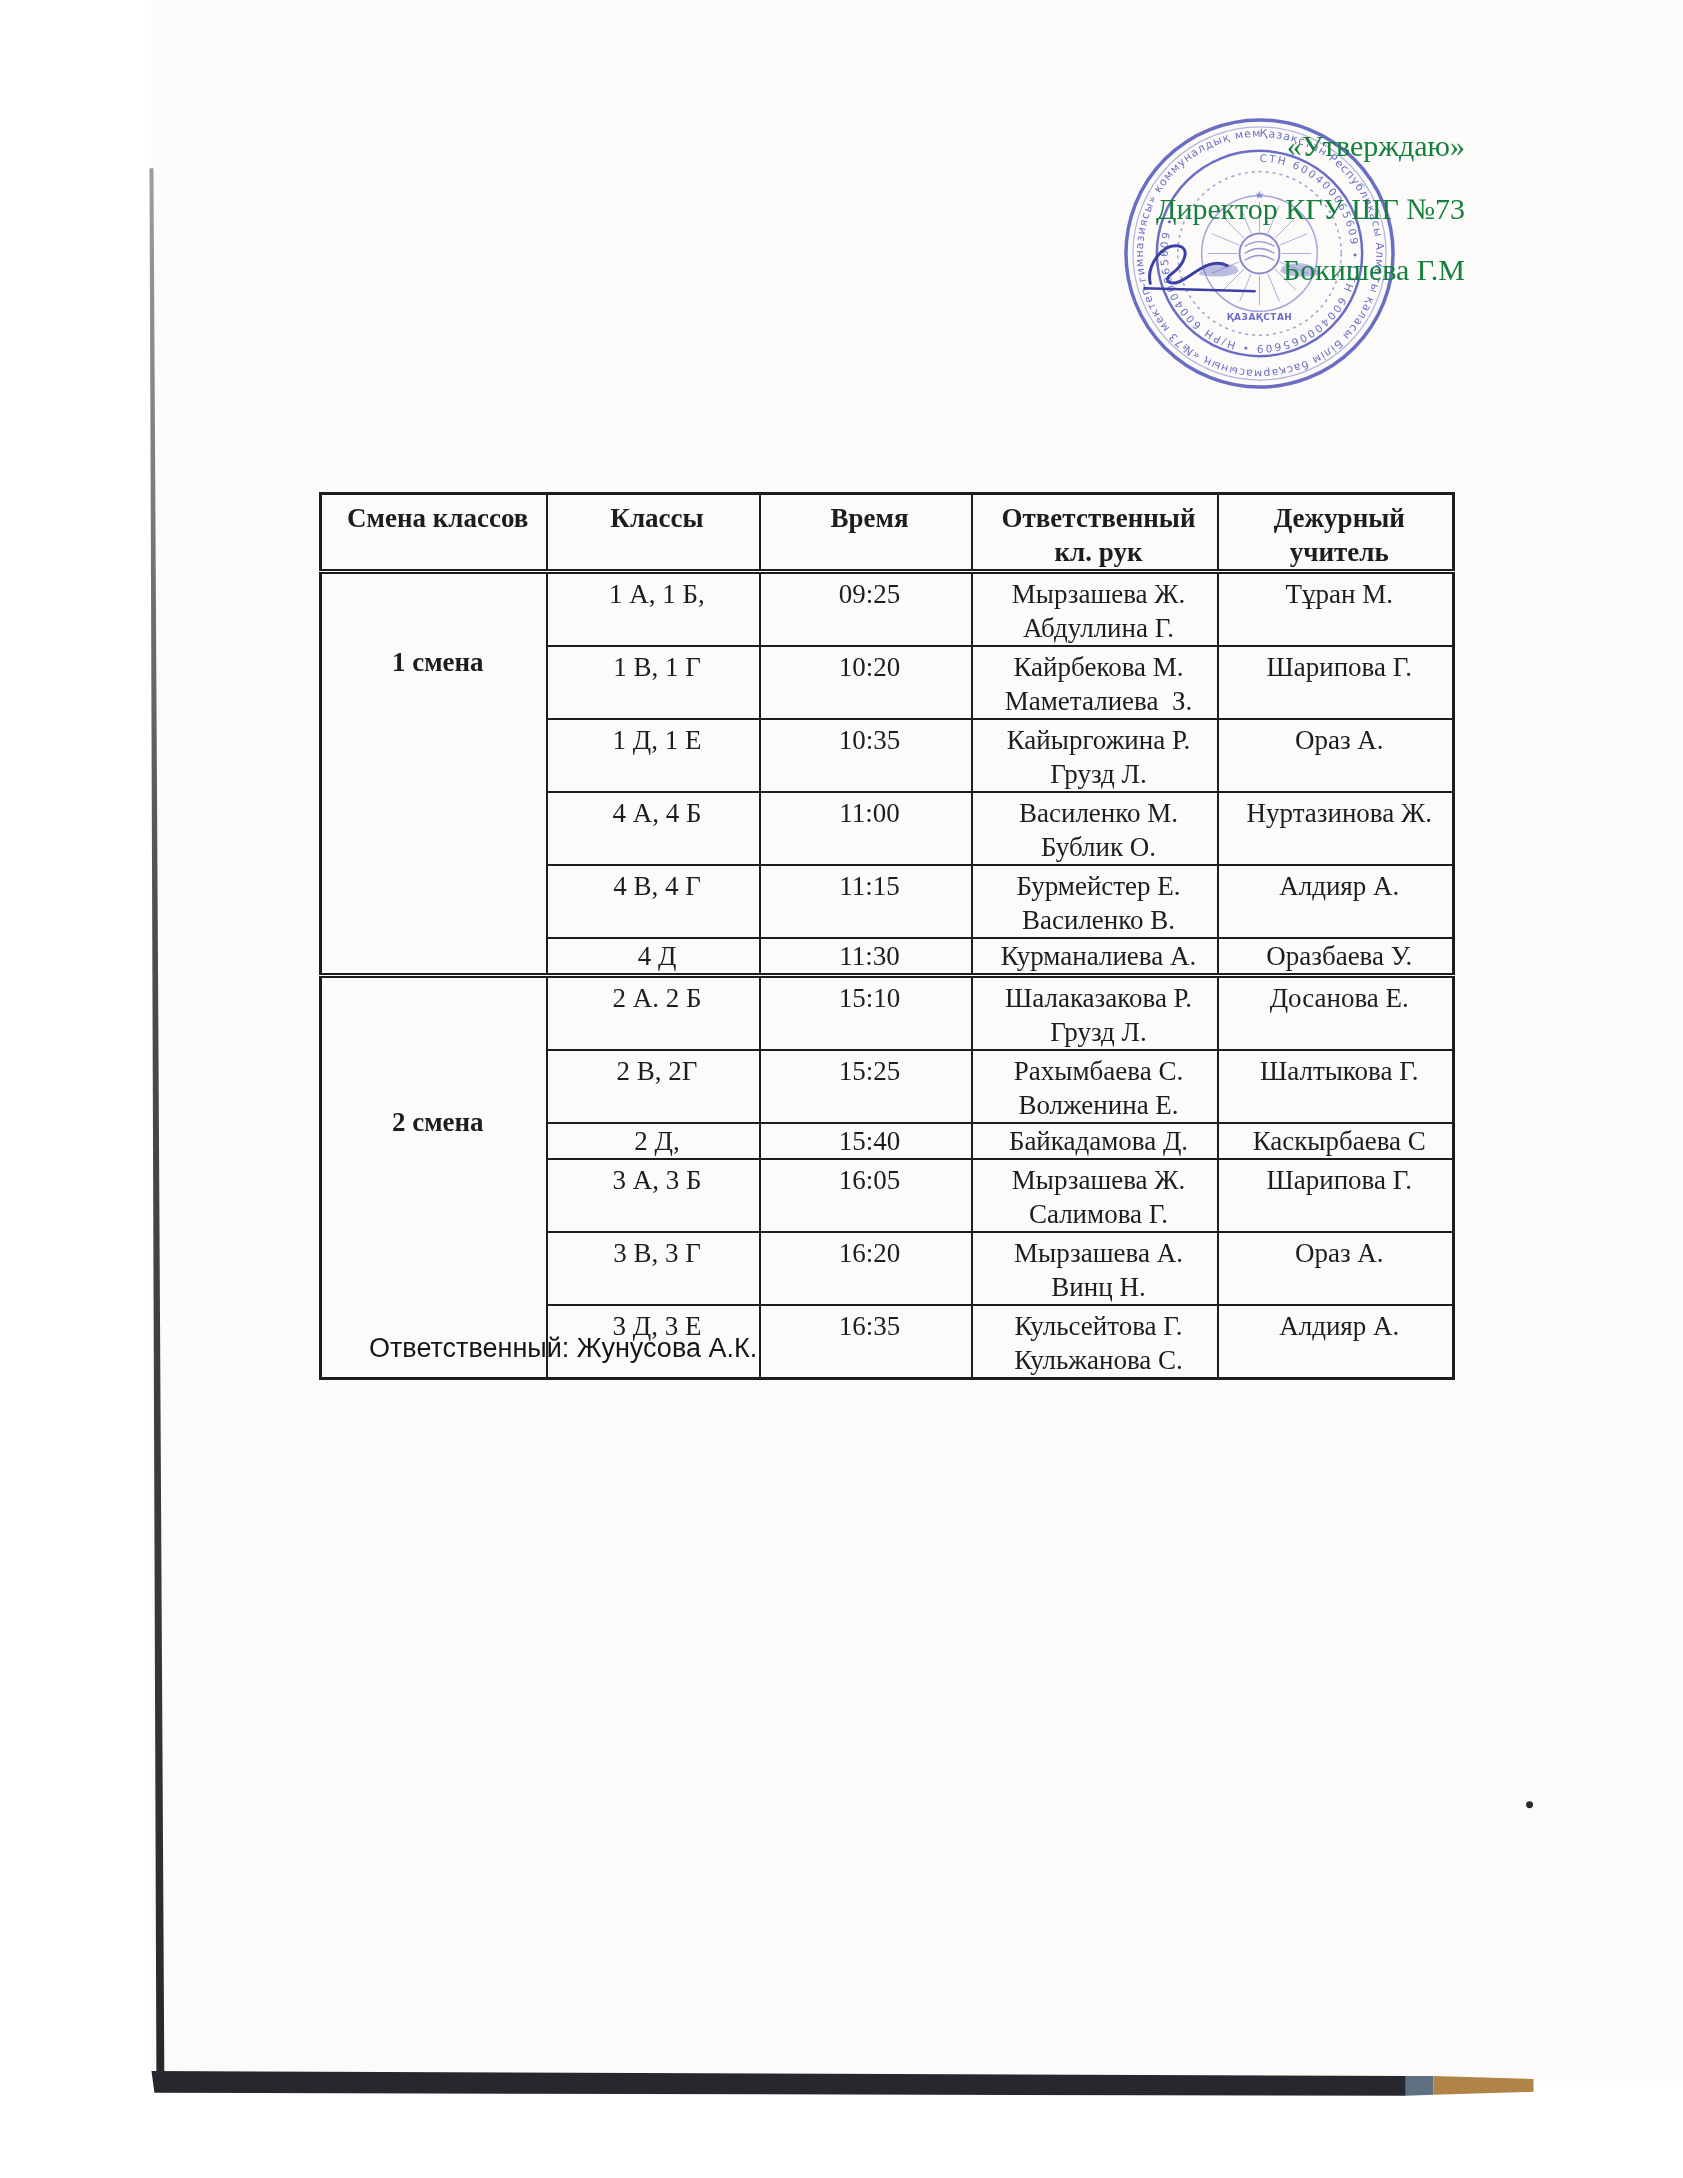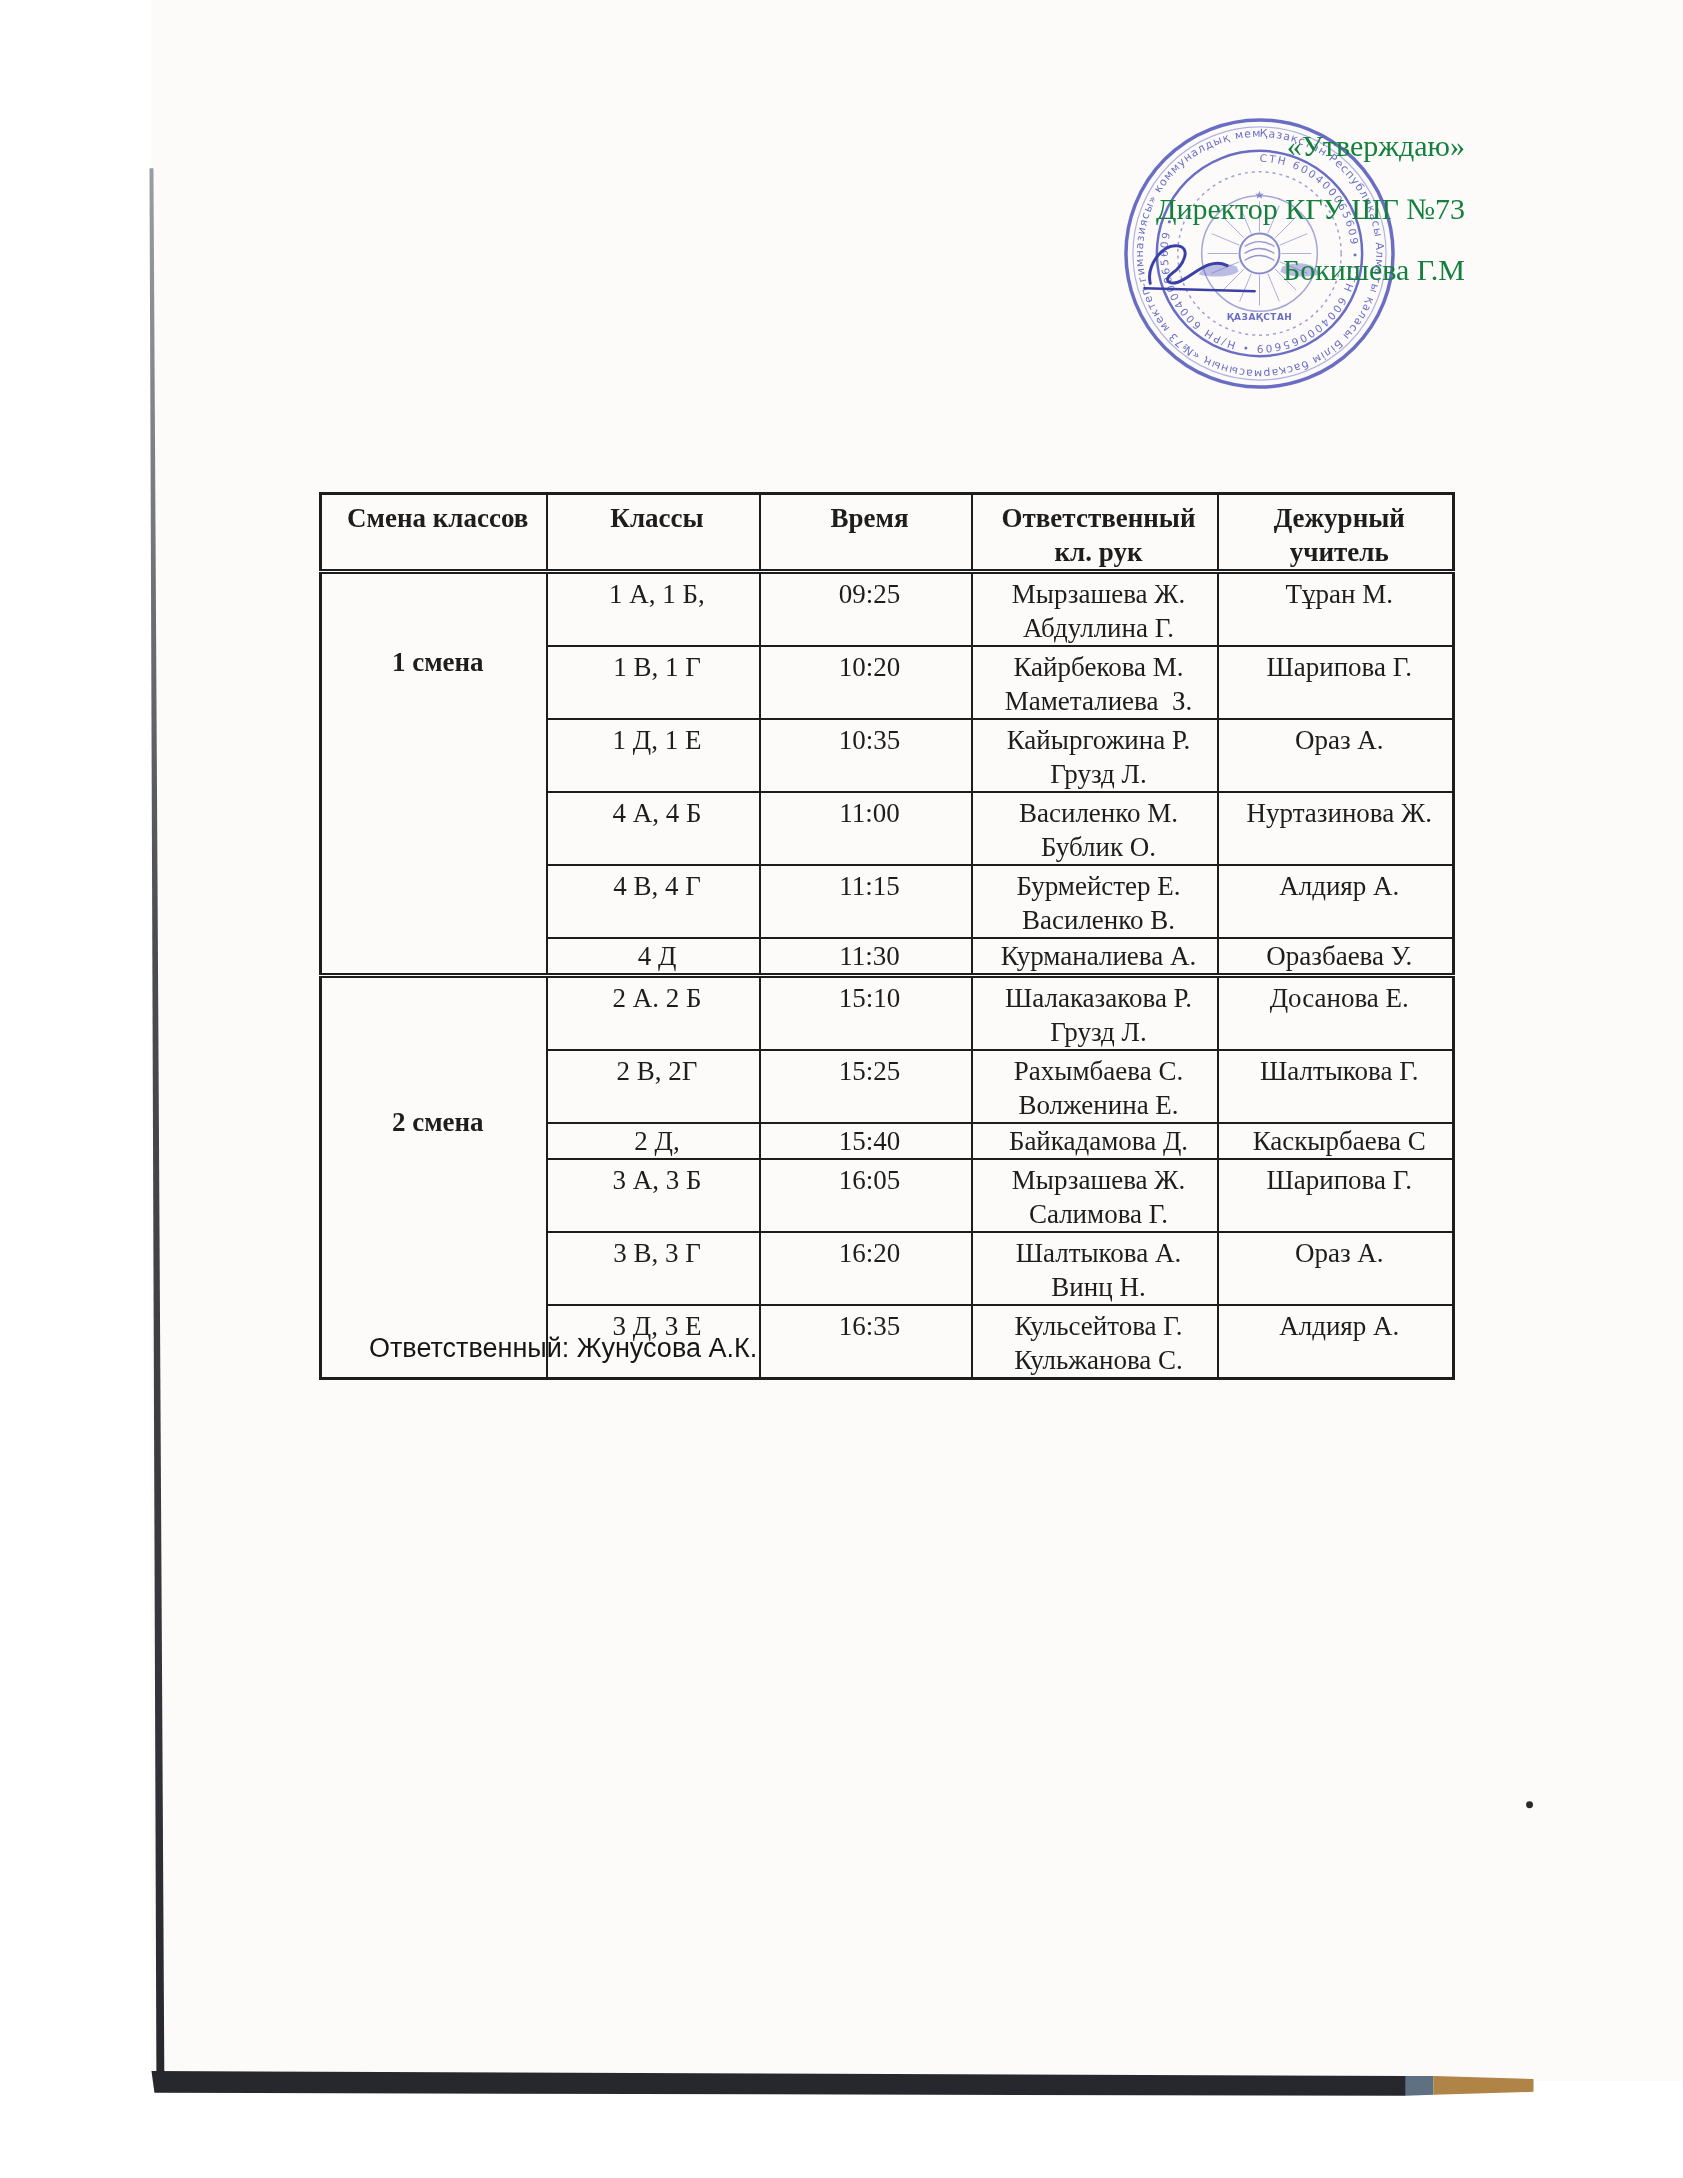--- a/index.html
+++ b/index.html
@@ -202,21 +202,21 @@
       </tr>
       <tr class="h70">
         <td>3 А, 3 Б</td>
         <td>16:05</td>
         <td><span class="ln">Мырзашева Ж.</span><span class="ln">Салимова Г.</span></td>
         <td>Шарипова Г.</td>
       </tr>
       <tr class="h70">
         <td>3 В, 3 Г</td>
         <td>16:20</td>
-        <td><span class="ln">Шалтыкова А.</span><span class="ln">Винц Н.</span></td>
+        <td><span class="ln">Мырзашева А.</span><span class="ln">Винц Н.</span></td>
         <td>Ораз А.</td>
       </tr>
       <tr class="h70">
         <td>3 Д, 3 Е</td>
         <td>16:35</td>
         <td><span class="ln">Кульсейтова Г.</span><span class="ln">Кульжанова С.</span></td>
         <td>Алдияр А.</td>
       </tr>
     </tbody>
   </table>

